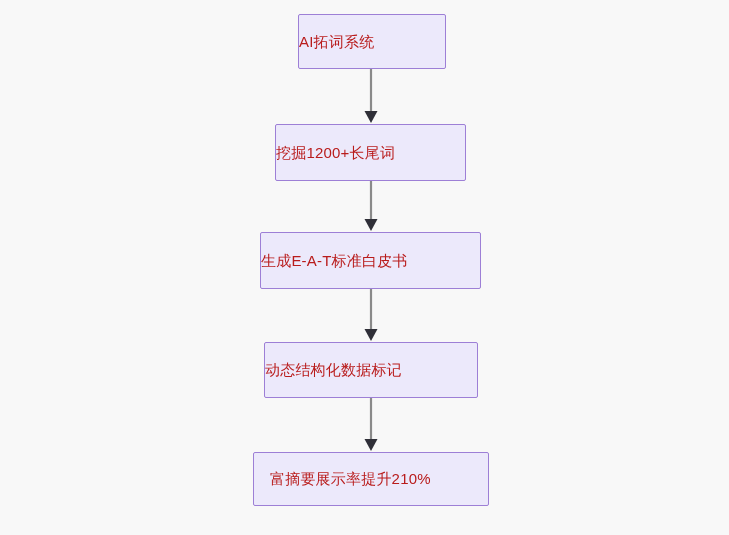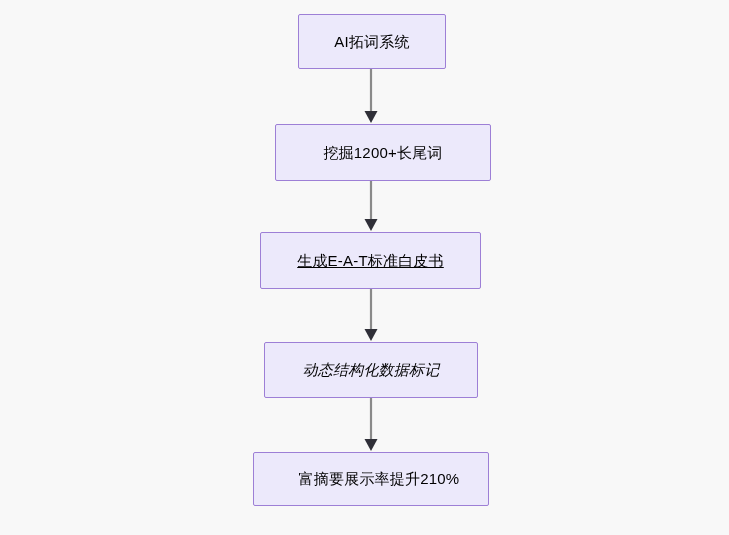--- a/index.html
+++ b/index.html
@@ -19,22 +19,22 @@
     height: 535px;
   }
   .node {
     position: absolute;
     box-sizing: border-box;
     background: #ece9fb;
     border: 1.6px solid #9d7fd6;
     border-radius: 2px;
     display: flex;
     align-items: center;
-    justify-content: center;
-    color: #000000;
+    justify-content: flex-start;
+    color: #b91c1c;
     font-size: 15px;
     line-height: 1.2;
     letter-spacing: 0.2px;
     white-space: nowrap;
   }
   .node-label {
     display: block;
   }
   .connector {
     position: absolute;
@@ -55,43 +55,43 @@
     <span class="node-label">AI拓词系统</span>
   </div>
 
   <div class="connector" style="left:358px; top:69px; height:55px;">
     <svg width="26" height="55" viewBox="0 0 26 55" aria-hidden="true">
       <line x1="13" y1="0" x2="13" y2="45" stroke="#8a8a8a" stroke-width="2.2"></line>
       <polygon points="13,54 6.5,42 19.5,42" fill="#2f2f38"></polygon>
     </svg>
   </div>
 
-  <div class="node" style="left:275px; top:124px; width:216px; height:57px;">
+  <div class="node" style="left:275px; top:124px; width:191px; height:57px;">
     <span class="node-label">挖掘1200+长尾词</span>
   </div>
 
   <div class="connector" style="left:358px; top:181px; height:51px;">
     <svg width="26" height="51" viewBox="0 0 26 51" aria-hidden="true">
       <line x1="13" y1="0" x2="13" y2="41" stroke="#8a8a8a" stroke-width="2.2"></line>
       <polygon points="13,50 6.5,38 19.5,38" fill="#2f2f38"></polygon>
     </svg>
   </div>
 
-  <div class="node" style="left:260px; top:232px; width:221px; height:57px;text-decoration:underline;">
+  <div class="node" style="left:260px; top:232px; width:221px; height:57px;">
     <span class="node-label">生成E-A-T标准白皮书</span>
   </div>
 
   <div class="connector" style="left:358px; top:289px; height:53px;">
     <svg width="26" height="53" viewBox="0 0 26 53" aria-hidden="true">
       <line x1="13" y1="0" x2="13" y2="43" stroke="#8a8a8a" stroke-width="2.2"></line>
       <polygon points="13,52 6.5,40 19.5,40" fill="#2f2f38"></polygon>
     </svg>
   </div>
 
-  <div class="node" style="left:264px; top:342px; width:214px; height:56px;font-style:italic;">
+  <div class="node" style="left:264px; top:342px; width:214px; height:56px;">
     <span class="node-label">动态结构化数据标记</span>
   </div>
 
   <div class="connector" style="left:358px; top:398px; height:54px;">
     <svg width="26" height="54" viewBox="0 0 26 54" aria-hidden="true">
       <line x1="13" y1="0" x2="13" y2="44" stroke="#8a8a8a" stroke-width="2.2"></line>
       <polygon points="13,53 6.5,41 19.5,41" fill="#2f2f38"></polygon>
     </svg>
   </div>
 

